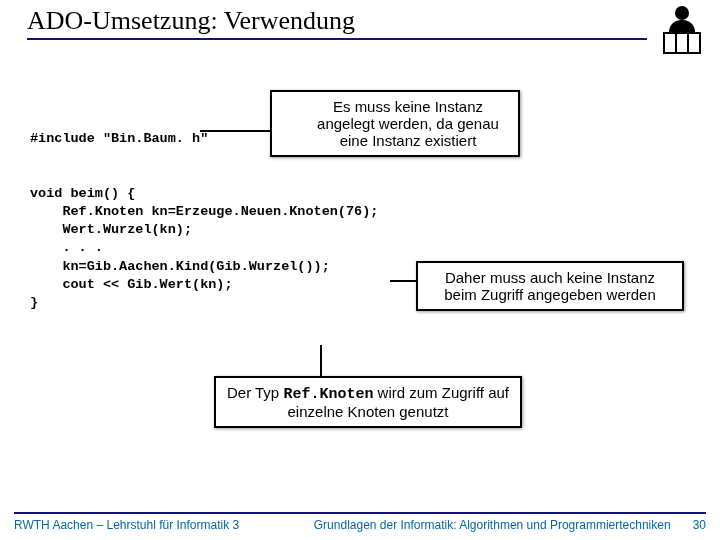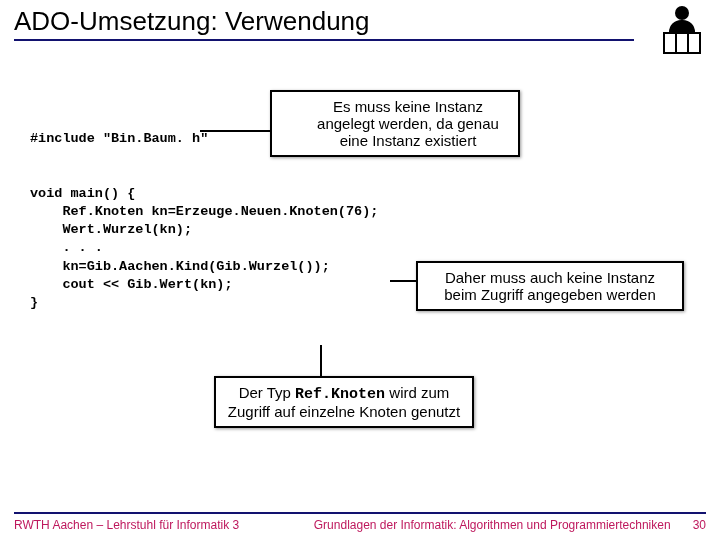--- a/index.html
+++ b/index.html
@@ -7,23 +7,24 @@
     margin: 0;
     width: 720px;
     height: 540px;
     background: #fff;
     font-family: Arial, Helvetica, sans-serif;
     position: relative;
     overflow: hidden;
   }
   .title-wrap {
     position: absolute;
-    left: 14px;
+    left: 27px;
     top: 6px;
     width: 620px;
+    font-family: Liberation Serif, serif;
   }
   .title {
     font-size: 26px;
     color: #000;
     border-bottom: 2px solid #12126f;
     padding-bottom: 2px;
     display: inline-block;
     width: 100%;
   }
   .logo {
@@ -61,21 +62,21 @@
     position: absolute;
     border: 2px solid #000;
     background: #fff;
     font-size: 15px;
     text-align: center;
     padding: 6px 10px;
     box-shadow: 1px 1px 3px rgba(0,0,0,0.4);
   }
   .callout1 { left: 270px; top: 90px; width: 250px; padding-left: 36px; }
   .callout2 { left: 416px; top: 261px; width: 268px; }
-  .callout3 { left: 214px; top: 376px; width: 260px; }
+  .callout3 { left: 214px; top: 376px; width: 308px; }
   .callout3 .mono { font-family: "Courier New", monospace; font-weight: bold; }
   .code {
     position: absolute;
     left: 30px;
     top: 130px;
     font-family: "Courier New", monospace;
     font-size: 13.5px;
     font-weight: bold;
     line-height: 1.35;
     white-space: pre;
@@ -87,21 +88,21 @@
   .footer {
     position: absolute;
     bottom: 8px;
     left: 14px;
     right: 14px;
     border-top: 2px solid #12126f;
     font-size: 12px;
     padding-top: 4px;
     display: flex;
     justify-content: space-between;
-    color: #be185d;
+    color: #0369a1;
   }
   .footer .right { display:flex; gap:22px; }
 </style>
 </head>
 <body>
 
 <div class="title-wrap">
   <div class="title">ADO-Umsetzung: Verwendung</div>
 </div>
 
@@ -111,21 +112,21 @@
   <div class="logo-desk">
       <div></div>
       <div></div>
       <div></div>
     </div>
 </div>
 
 <div class="code"><span>#include "Bin.Baum. h"</span>
 
 
-<span>void main() {</span>
+<span>void beim() {</span>
 <span>    Ref.Knoten kn=Erzeuge.Neuen.Knoten(76);</span>
 <span>    Wert.Wurzel(kn);</span>
 <span>    . . .</span>
 <span>    kn=Gib.Aachen.Kind(Gib.Wurzel());</span>
 <span>    cout &lt;&lt; Gib.Wert(kn);</span>
 <span>}</span></div>
 
 <div class="line line1"></div>
 <div class="callout callout1">Es muss keine Instanz angelegt werden, da genau eine Instanz existiert</div>
 

